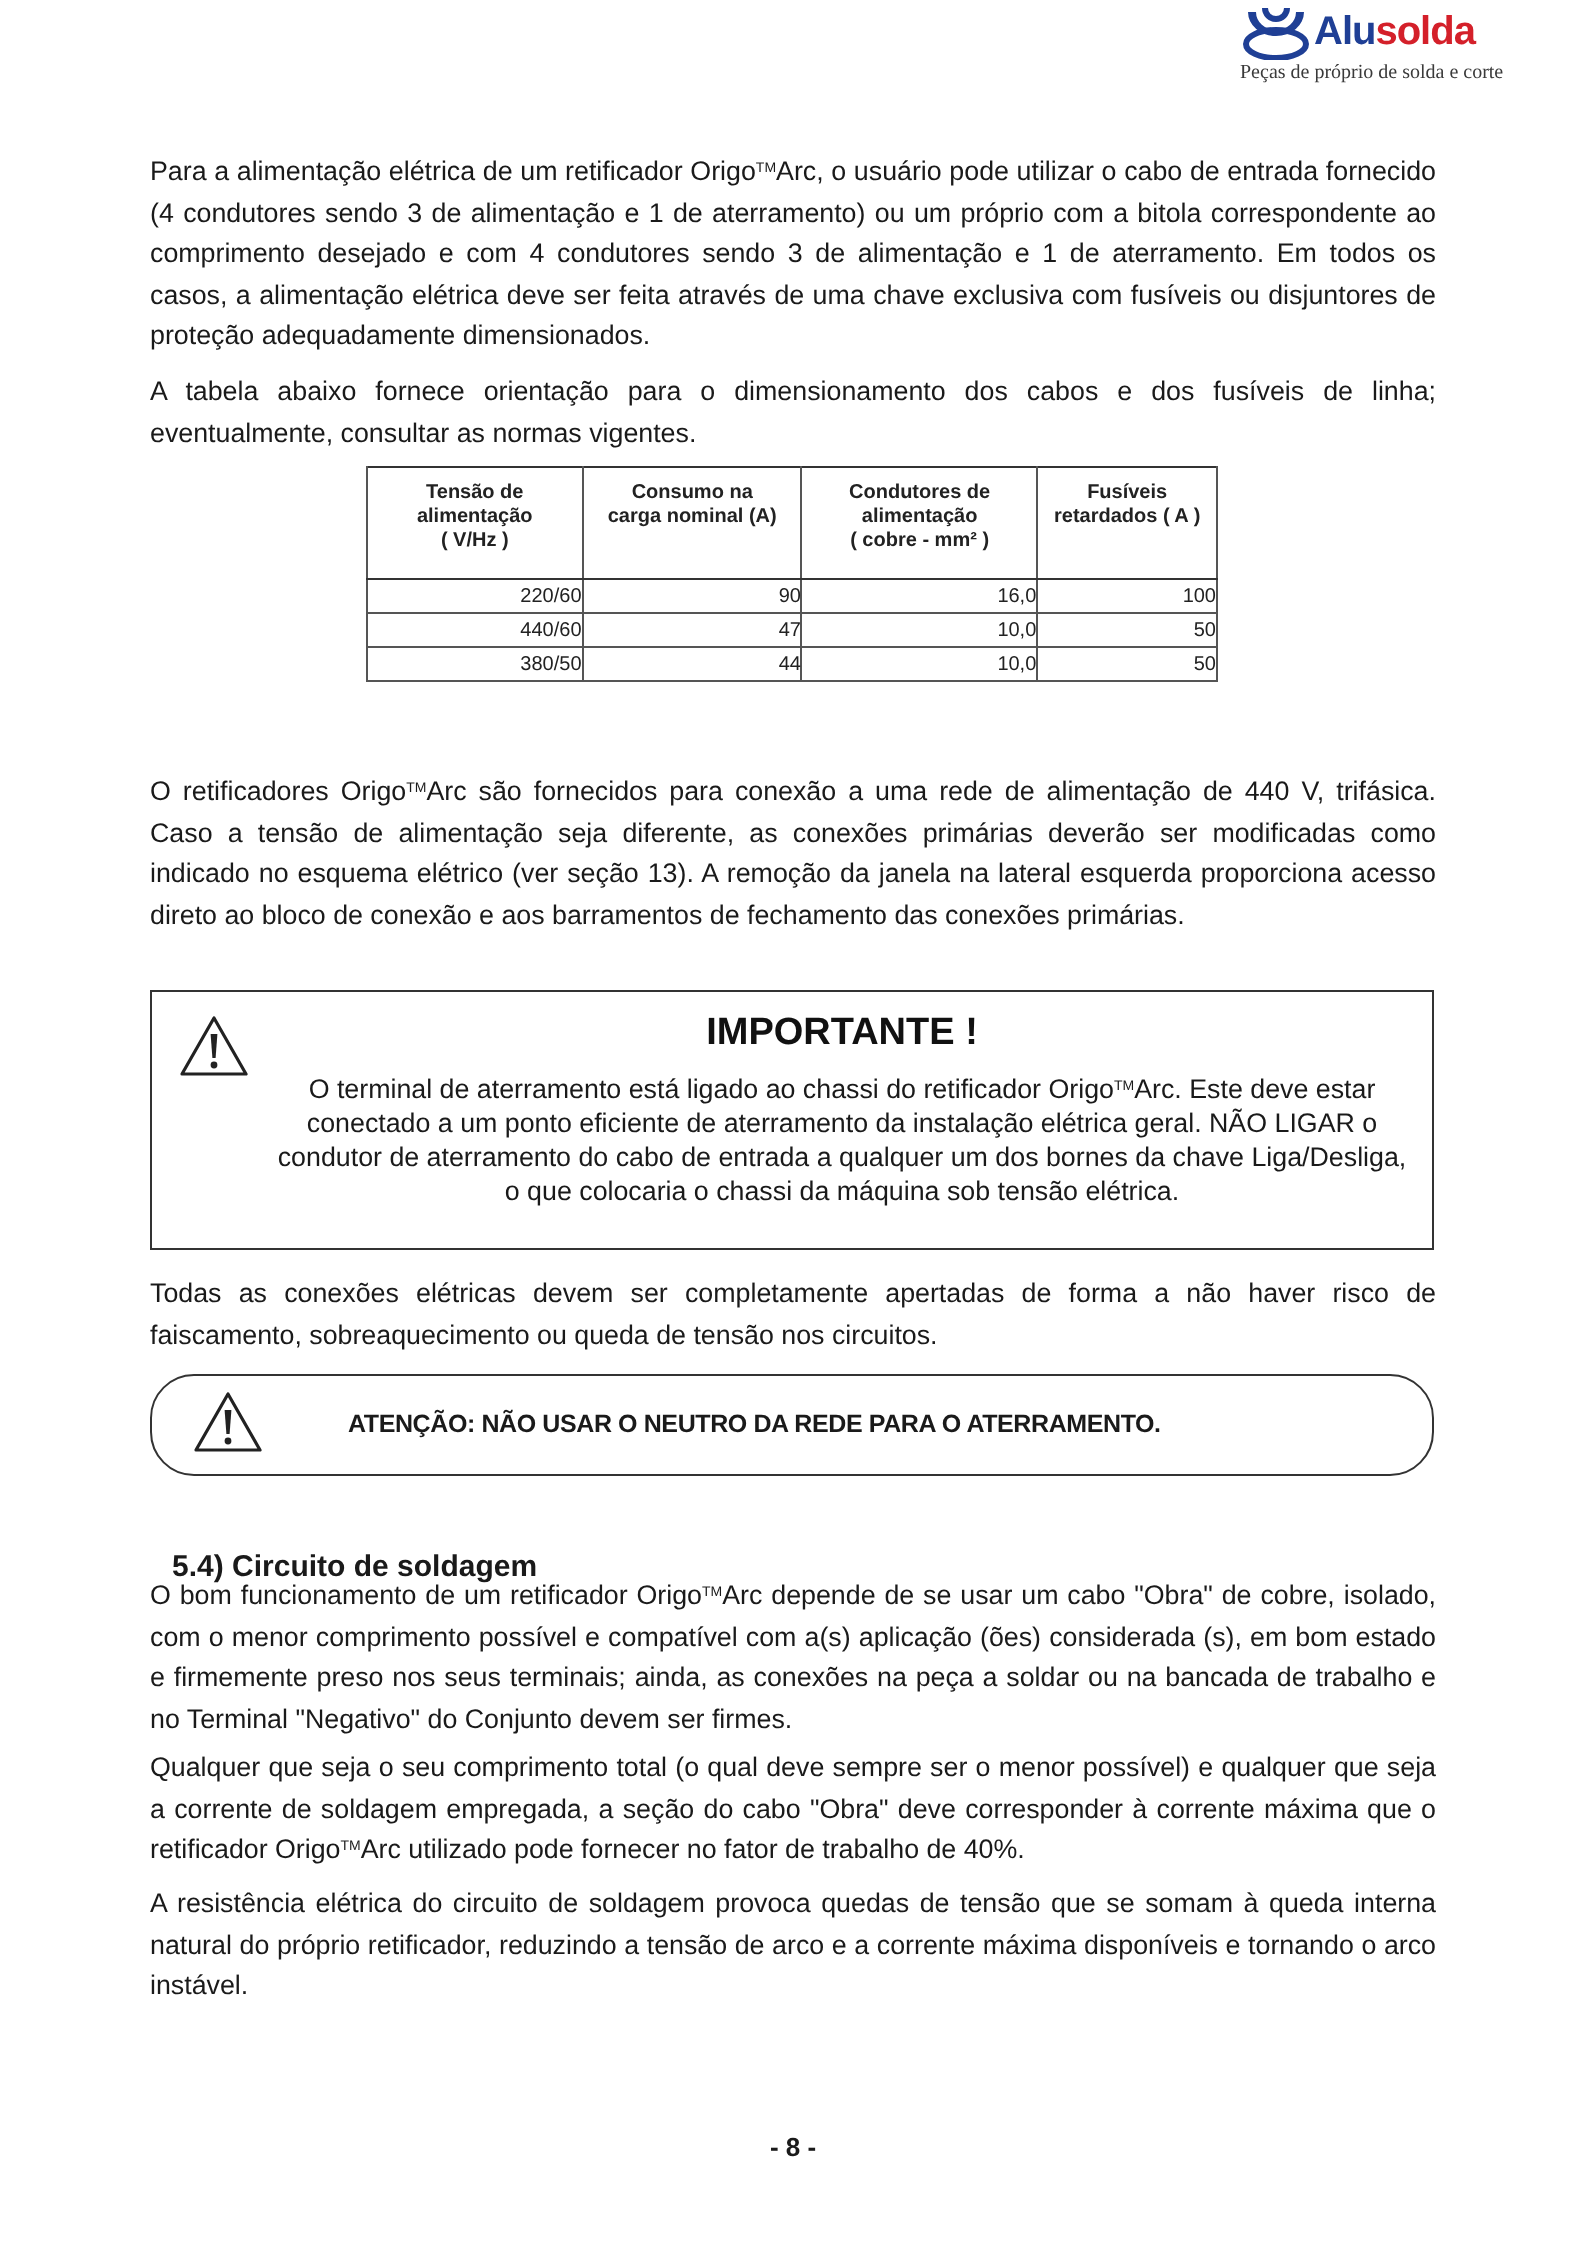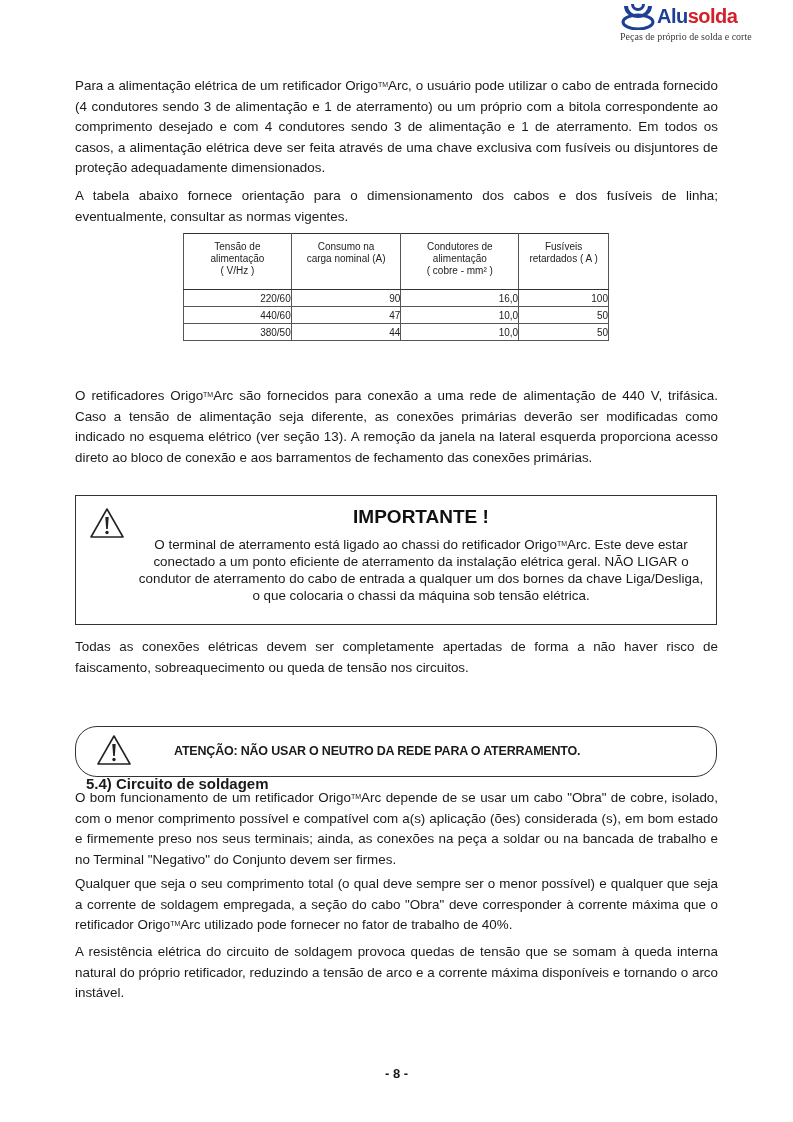--- a/index.html
+++ b/index.html
@@ -23,31 +23,31 @@
   #p2 { top: 186px; }
   #p3 { top: 386px; }
   #p4 { top: 637px; }
   #h54 { top: 764px; font-weight: bold; font-size: 15px; margin: 11px; }
   #p5 { top: 788px; }
   #p6 { top: 874px; }
   #p7 { top: 942px; }
 
   table.spec { position: absolute; left: 183px; top: 233px; width: 426px; border-collapse: collapse;
                border: 1.5px solid #333; font-size: 10px; }
-  table.spec th { font-weight: normal; text-align: center; vertical-align: top; padding: 7px 4px 8px 4px;
+  table.spec th { font-weight: bold; text-align: center; vertical-align: top; padding: 7px 4px 8px 4px;
                   border-left: 1px solid #555; border-right: 1px solid #555; border-bottom: 1.5px solid #333;
                   line-height: 12px; height: 40px; color: #222; margin-top: 21px; }
   table.spec td { text-align: right; border: 1px solid #555; height: 16px; padding: 0; font-size: 10px;
                   color: #222; }
   table.spec col.c1 { width: 108px; } table.spec col.c2 { width: 110px; }
   table.spec col.c3 { width: 118px; } table.spec col.c4 { width: 90px; }
 
   .box { position: absolute; left: 75px; width: 642px; border: 1.5px solid #333; box-sizing: border-box; }
   #box-important { top: 495px; height: 130px; }
-  #box-atencao { top: 726px; height: 51px; border-radius: 22px; }
+  #box-atencao { top: 687px; height: 51px; border-radius: 22px; }
   .warn-icon { position: absolute; width: 36px; height: 32px; }
   #box-important .warn-icon { left: 13px; top: 11px; }
   #box-atencao .warn-icon { left: 20px; top: 7px; }
   .imp-title { position: absolute; left: 0; width: 100%; top: 10px; text-align: center;
                font-weight: bold; font-size: 19px; padding-left: 50px; box-sizing: border-box; color: #111; }
   .imp-body { position: absolute; left: 60px; right: 10px; top: 40px; text-align: center;
               font-size: 13.4px; line-height: 17px; }
   .atn-text { position: absolute; left: 98px; top: 17px; font-weight: bold; font-size: 12.5px; letter-spacing: -0.2px; }
 
   .page-num { position: absolute; left: 0; width: 793px; top: 1066px; text-align: center; font-weight: bold; font-size: 13px; }

